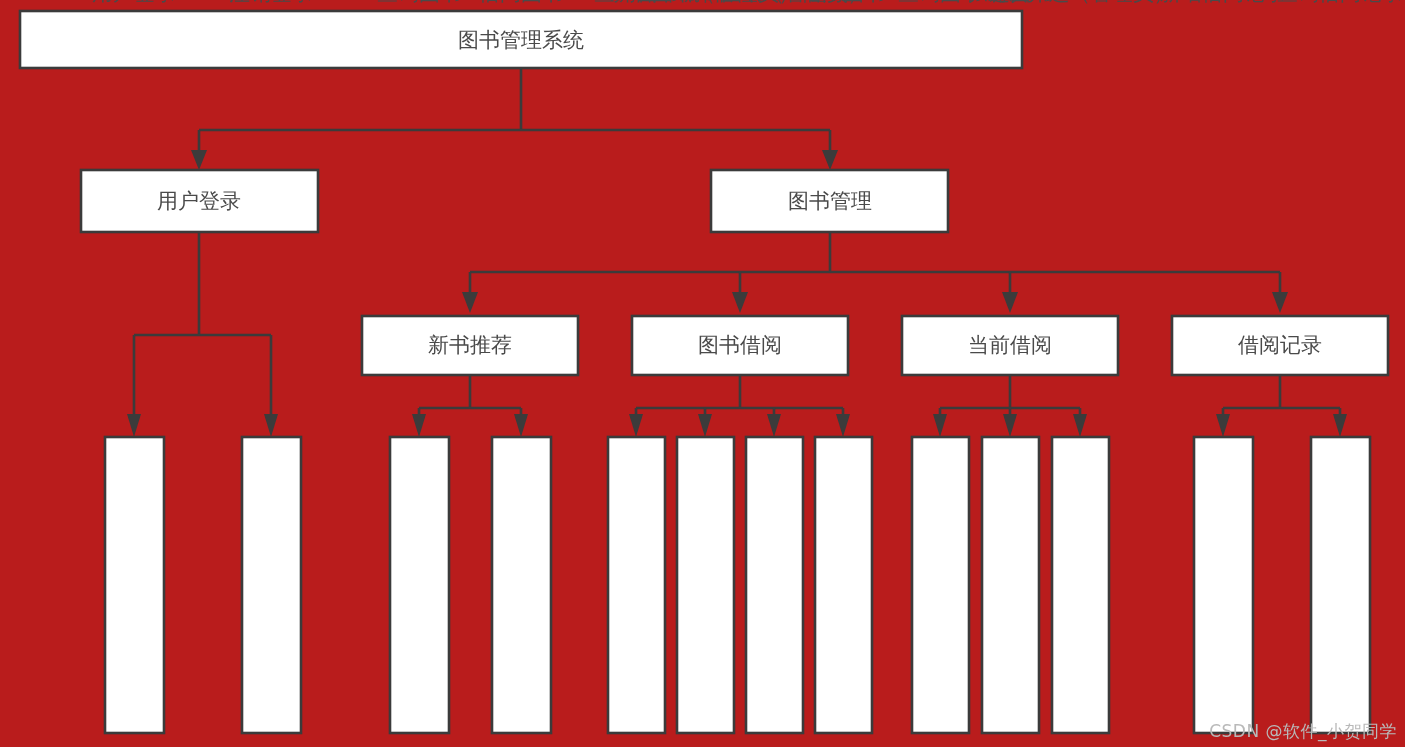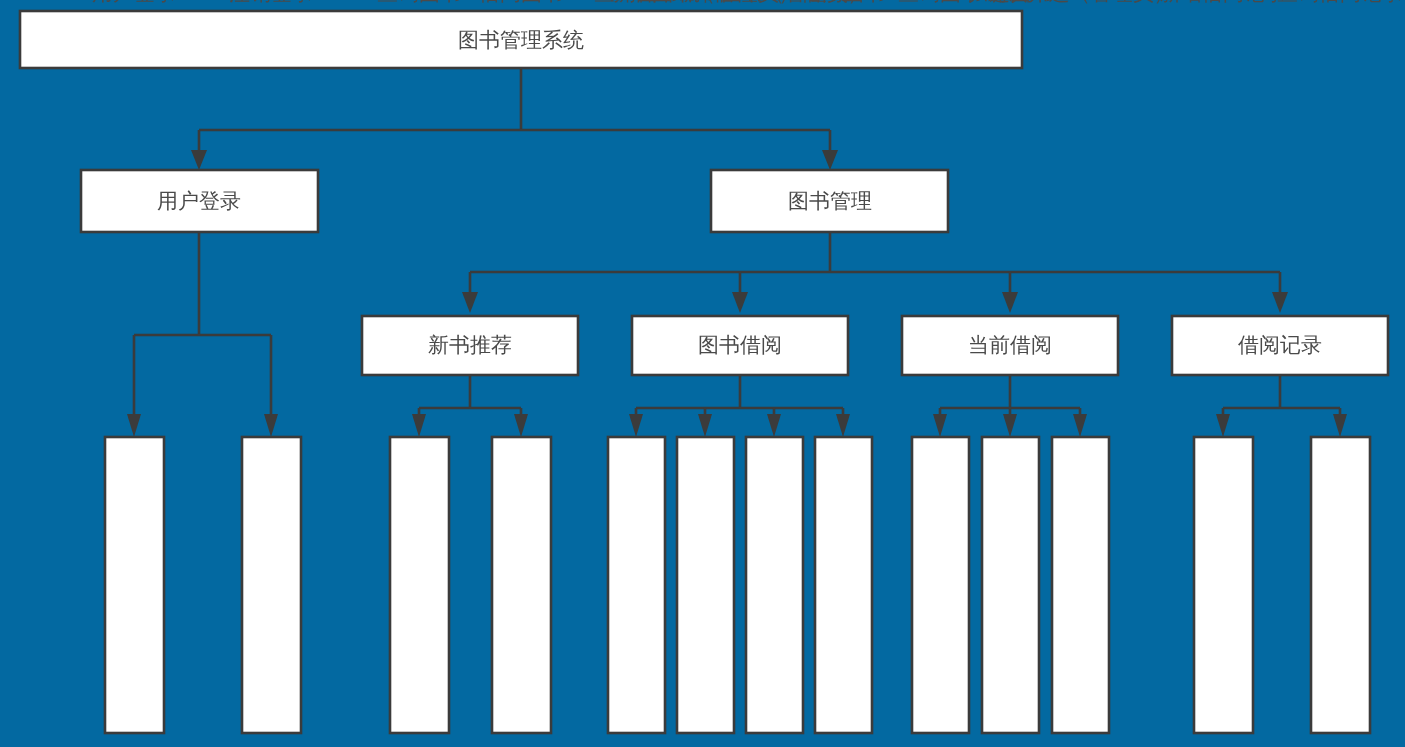--- a/index.html
+++ b/index.html
@@ -2,21 +2,21 @@
 <html><head>
 <meta charset="utf-8">
 <title>图书管理系统 功能结构图</title>
 <style>
   html,body{margin:0;padding:0;background:#ffffff;}
   body{
     width:1405px;height:747px;
     font-family:"DejaVu Sans","Liberation Sans",sans-serif;
     overflow:hidden;
   }
-  #diagram-root{position:relative;width:1405px;height:747px;background:#0369a1;}
+  #diagram-root{position:relative;width:1405px;height:747px;background:#b91c1c;}
   svg#tree{position:absolute;left:0;top:0;width:1405px;height:747px;}
 
   .node-box{
     fill:#ffffff;
     stroke:#3b3b3b;
     stroke-width:2.6;
   }
   .connector{
     stroke:#3b3b3b;
     stroke-width:2.6;
@@ -218,14 +218,15 @@
       <rect class="node-box" x="1194" y="437" width="59" height="296"></rect>
       <text class="node-label-vert" x="1223" y="0">新增借阅记录</text>
     </g>
     <g>
       <rect class="node-box" x="1311" y="437" width="59" height="296"></rect>
       <text class="node-label-vert" x="1340" y="0">查询借阅记录</text>
     </g>
 
   </svg>
 
+  <div class="watermark">CSDN @软件_小贺同学</div>
 
 </div>
 
 </body></html>

